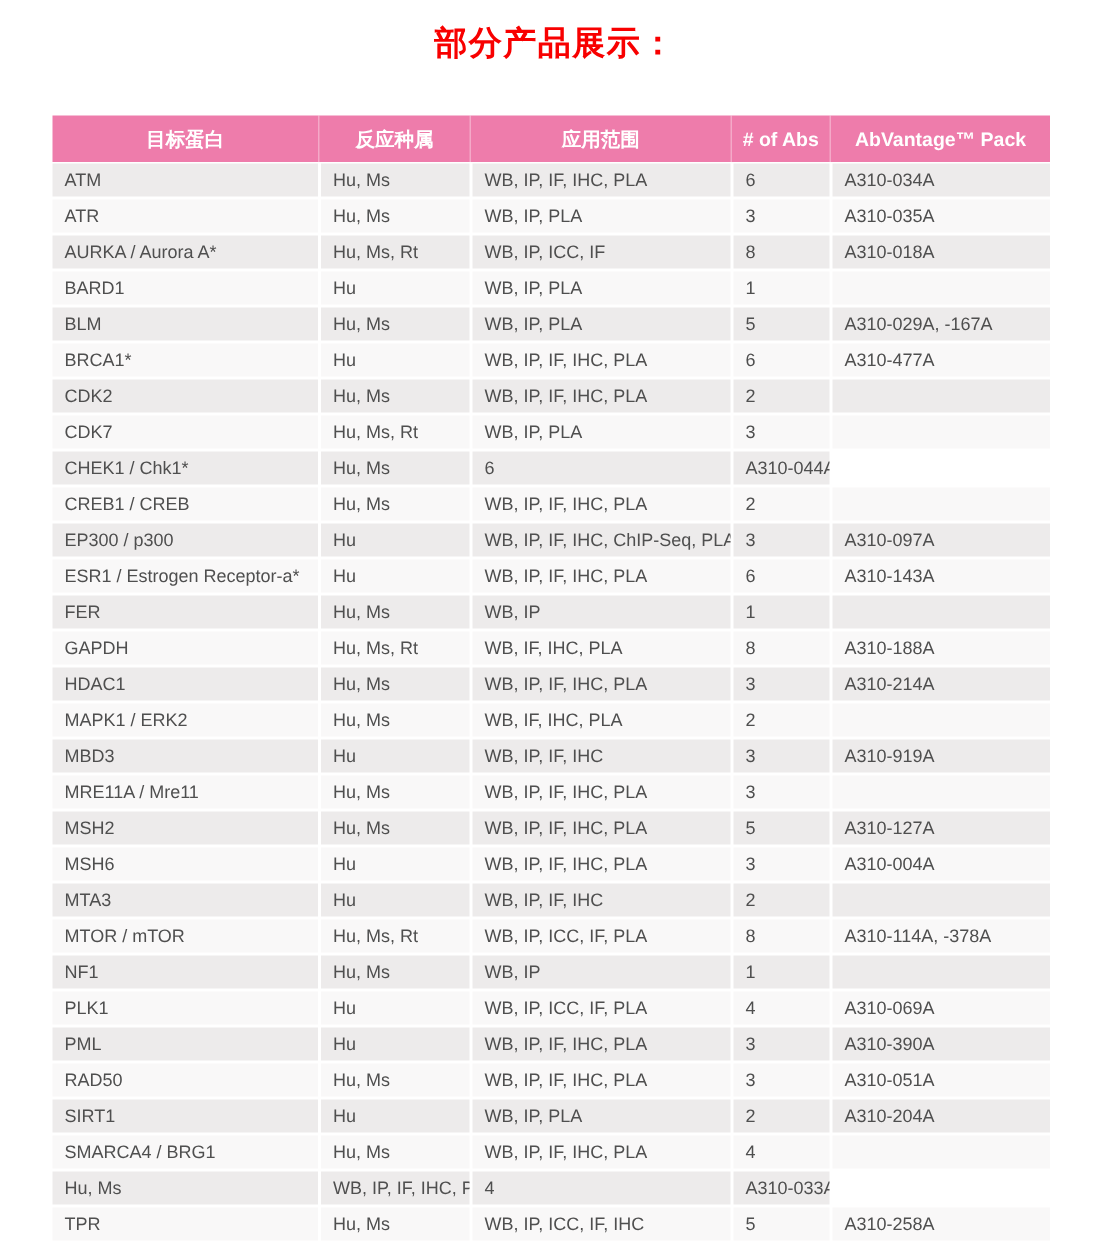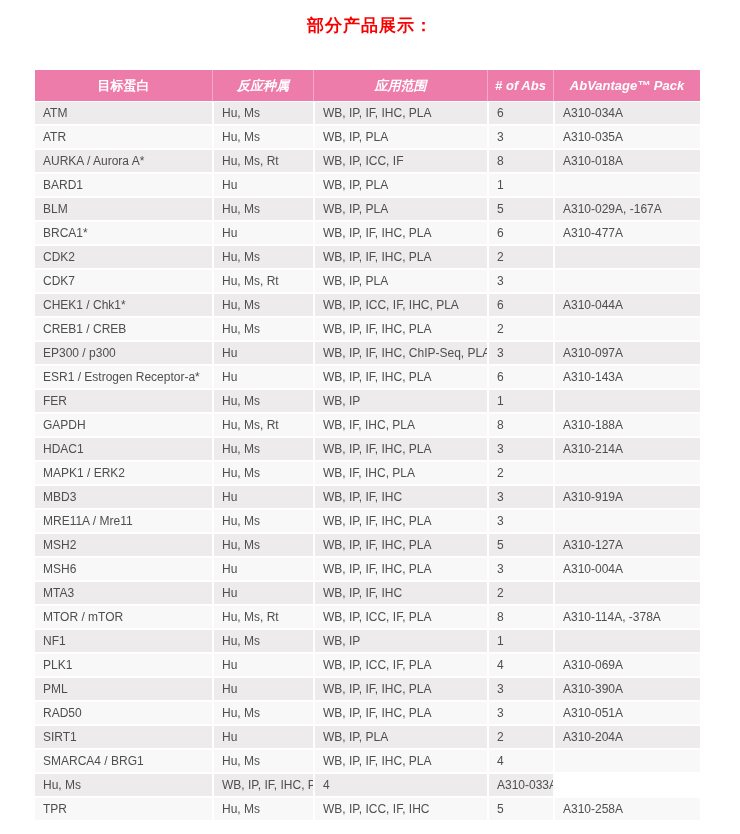--- a/index.html
+++ b/index.html
@@ -10,21 +10,21 @@
   }
   .page {
     width: 740px;
     height: 834px;
     background: #ffffff;
     overflow: hidden;
   }
   .title {
     margin-top: 14px;
     text-align: center;
-    font-size: 17px;
+    font-size: 22px;
     font-weight: bold;
     letter-spacing: 1px;
     color: var(--title-color, #f80000);
   }
   .table {
     width: 665px;
     margin-left: 35px;
     margin-top: 33px;
   }
   .thead {
@@ -39,21 +39,20 @@
     font-size: 13px;
     font-weight: bold;
     text-align: center;
     line-height: 31px;
     height: 31px;
     overflow: hidden;
     white-space: nowrap;
   }
   .hcell + .hcell {
     border-left: 1px solid rgba(255,255,255,0.35);
-    font-style: italic;
   }
   .tbody { margin-top: 1px; }
   .trow {
     display: grid;
     grid-template-columns: 177px 99px 172px 64px 145px;
     column-gap: 2px;
     height: 22px;
     margin-bottom: 2px;
   }
   .trow.odd  .tcell { background: var(--row-odd-bg, #edebeb); }
@@ -134,21 +133,20 @@
         <div class="trow even">
           <div class="tcell">CDK7</div>
           <div class="tcell">Hu, Ms, Rt</div>
           <div class="tcell">WB, IP, PLA</div>
           <div class="tcell">3</div>
           <div class="tcell"></div>
         </div>
         <div class="trow odd">
           <div class="tcell">CHEK1 / Chk1*</div>
           <div class="tcell">Hu, Ms</div>
-          <div class="tcell">WB, IP, ICC, IF, IHC, PLA</div>
           <div class="tcell">6</div>
           <div class="tcell">A310-044A</div>
         </div>
         <div class="trow even">
           <div class="tcell">CREB1 / CREB</div>
           <div class="tcell">Hu, Ms</div>
           <div class="tcell">WB, IP, IF, IHC, PLA</div>
           <div class="tcell">2</div>
           <div class="tcell"></div>
         </div>

